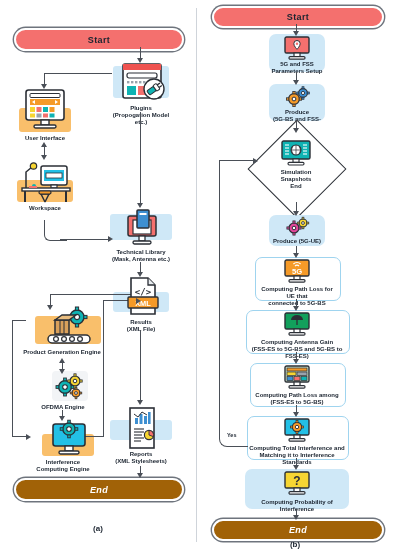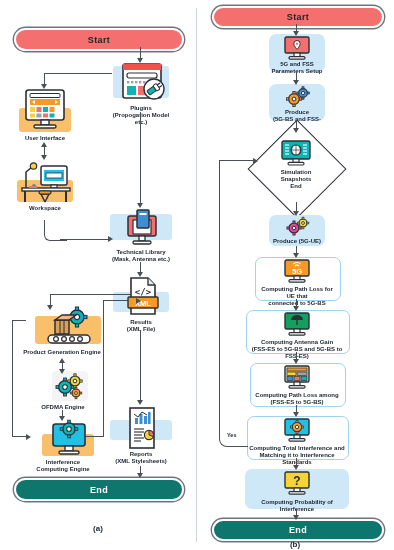--- a/index.html
+++ b/index.html
@@ -8,21 +8,21 @@
   .panel{position:absolute;top:0;height:550px;width:197px;}
   #panel-a{left:0;}
   #panel-b{left:197px;}
   .divider{position:absolute;left:196px;top:8px;width:1px;height:534px;background:#cfd4da;}
 
   
   .pill{position:absolute;border-radius:999px;display:flex;align-items:center;justify-content:center;
         font-weight:bold;font-size:9px;color:#1b2430;border:2px solid #ffffff;
         box-shadow:0 0 0 1.4px #6e747d;letter-spacing:.4px;}
   .pill.start{background:#f4706e;}
-  .pill.end{background:#0f766e;color:#ffffff;}
+  .pill.end{background:#a16207;color:#ffffff;font-style:italic;}
 
   
   .node{position:absolute;display:flex;flex-direction:column;align-items:center;}
   .nd-cap{font-size:6px;line-height:7.2px;text-align:center;font-weight:bold;color:#1b2430;
           margin-top:1px;white-space:pre-line;}
 
   
   .plate{position:absolute;border-radius:3px;z-index:0;}
   .plate.blue{background:#cfe8f7;}
   .plate.orange{background:#f9bf6b;}

